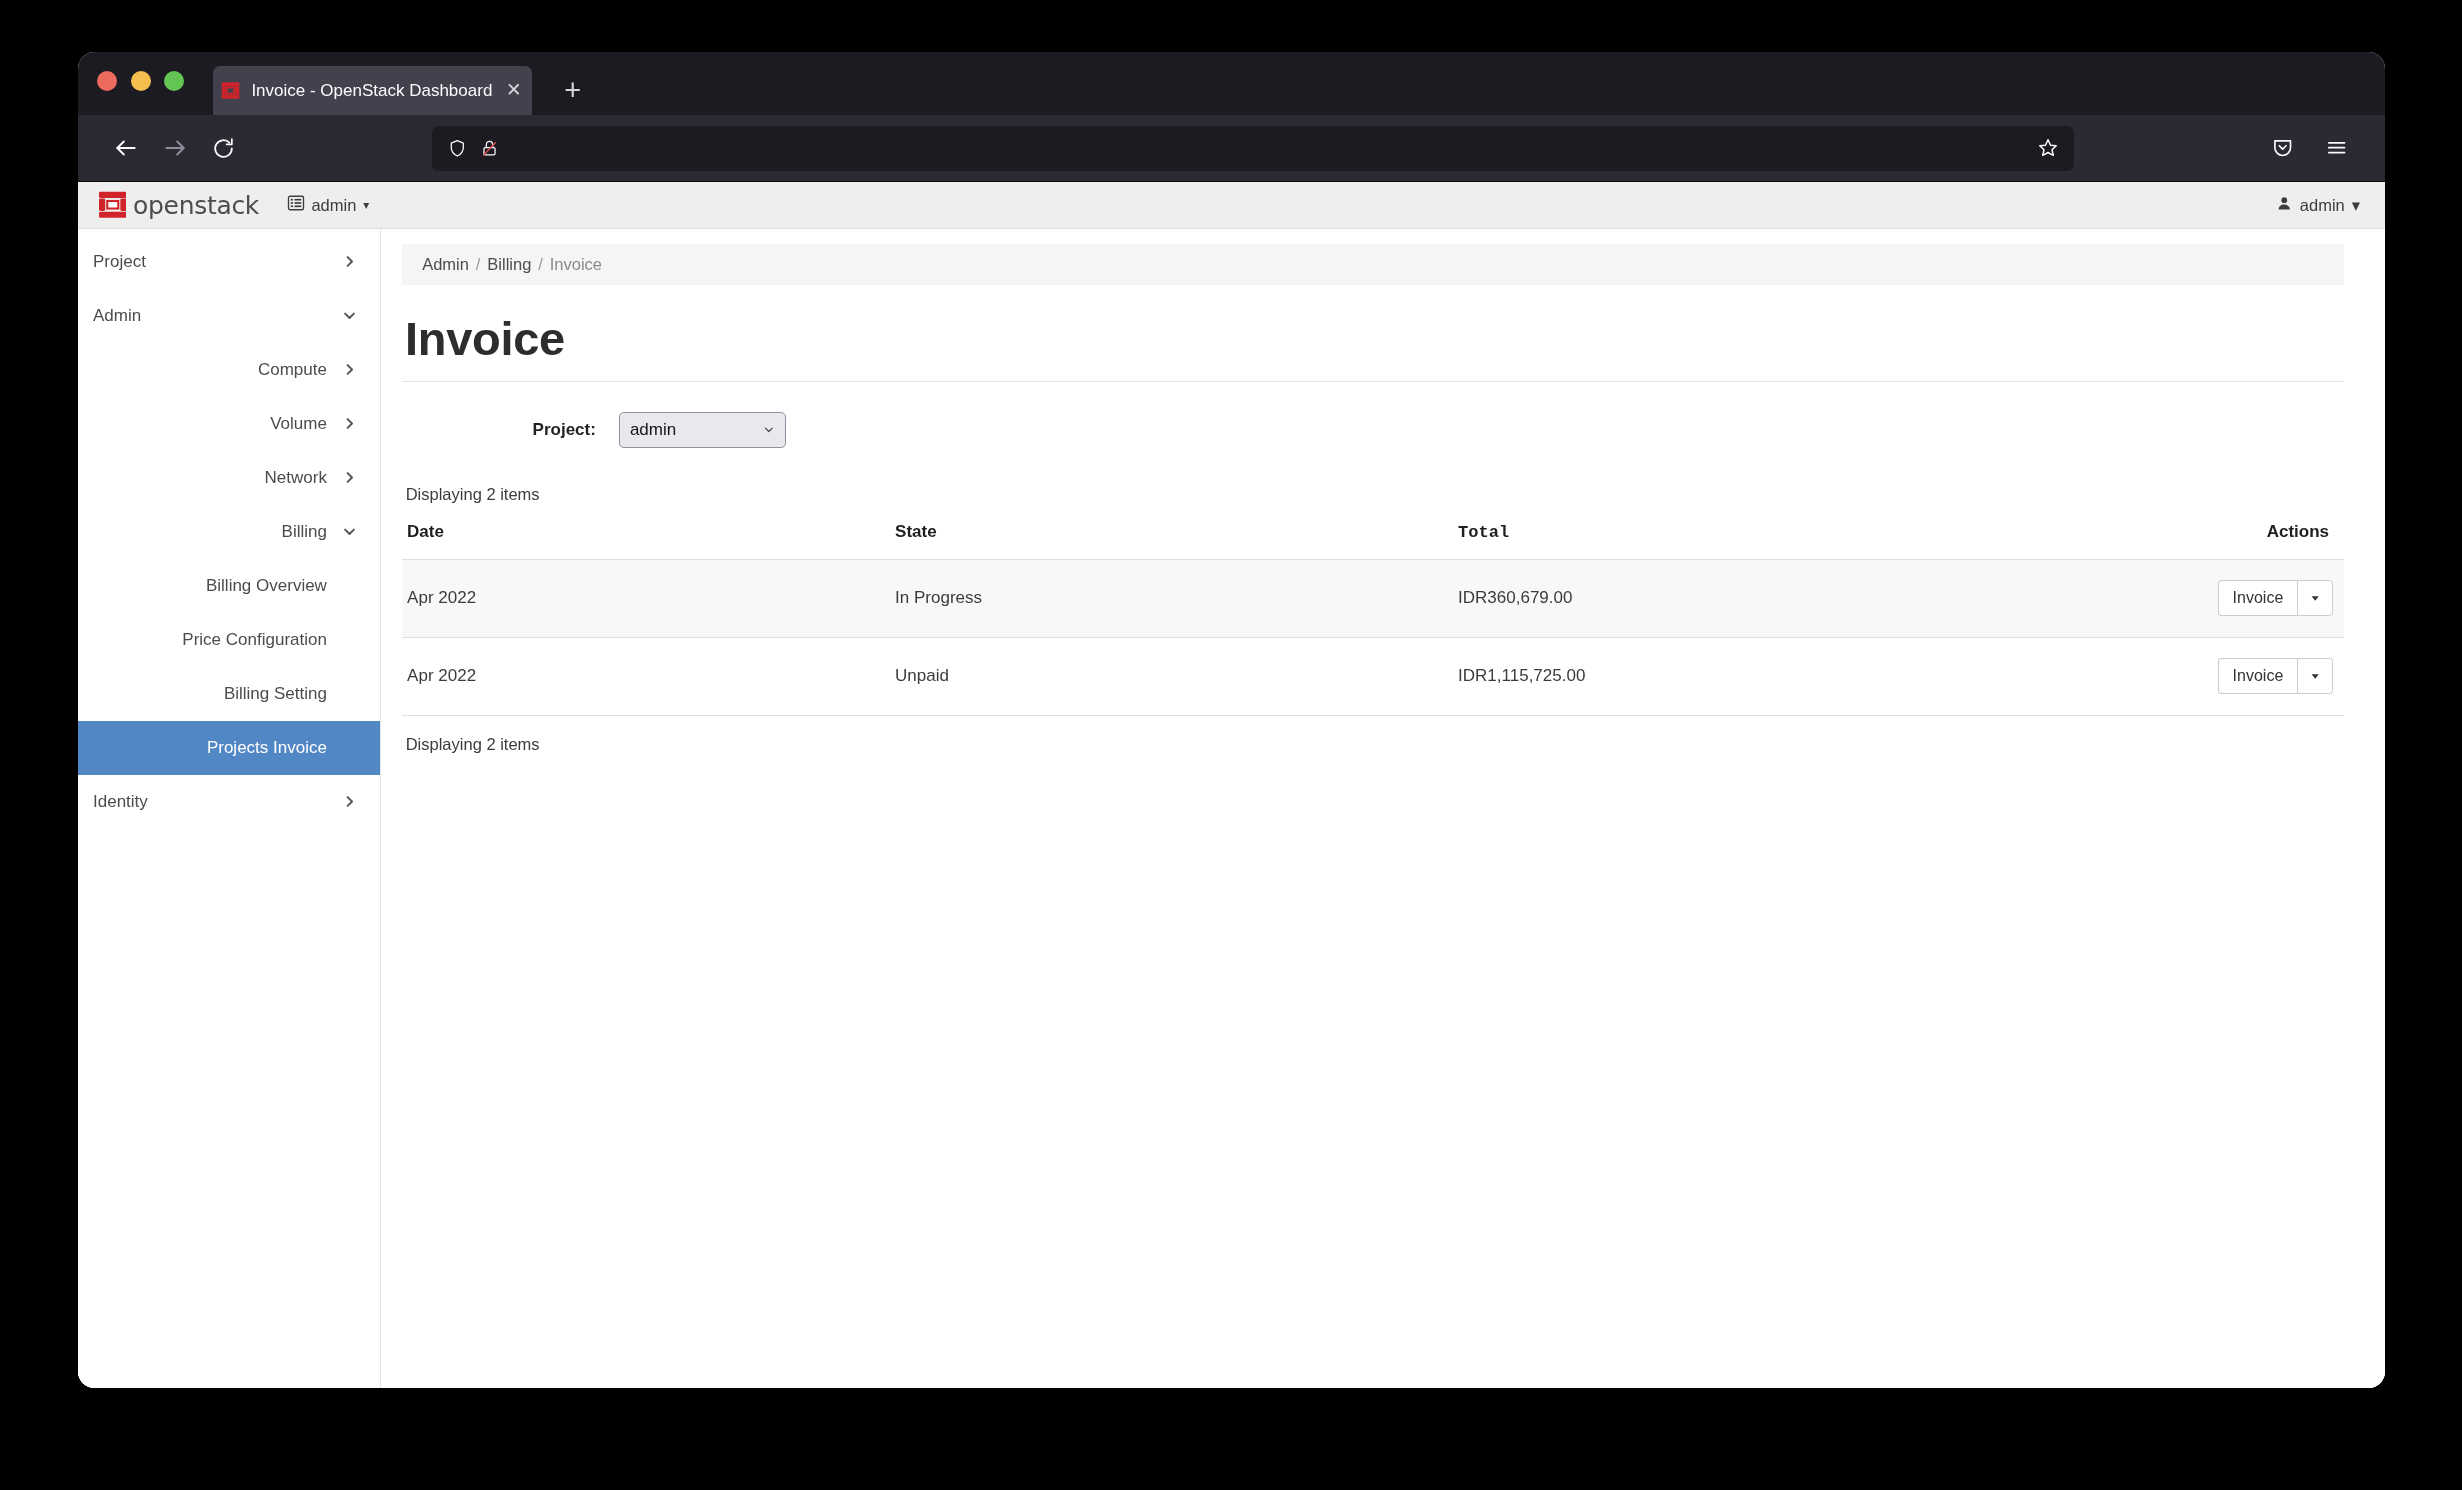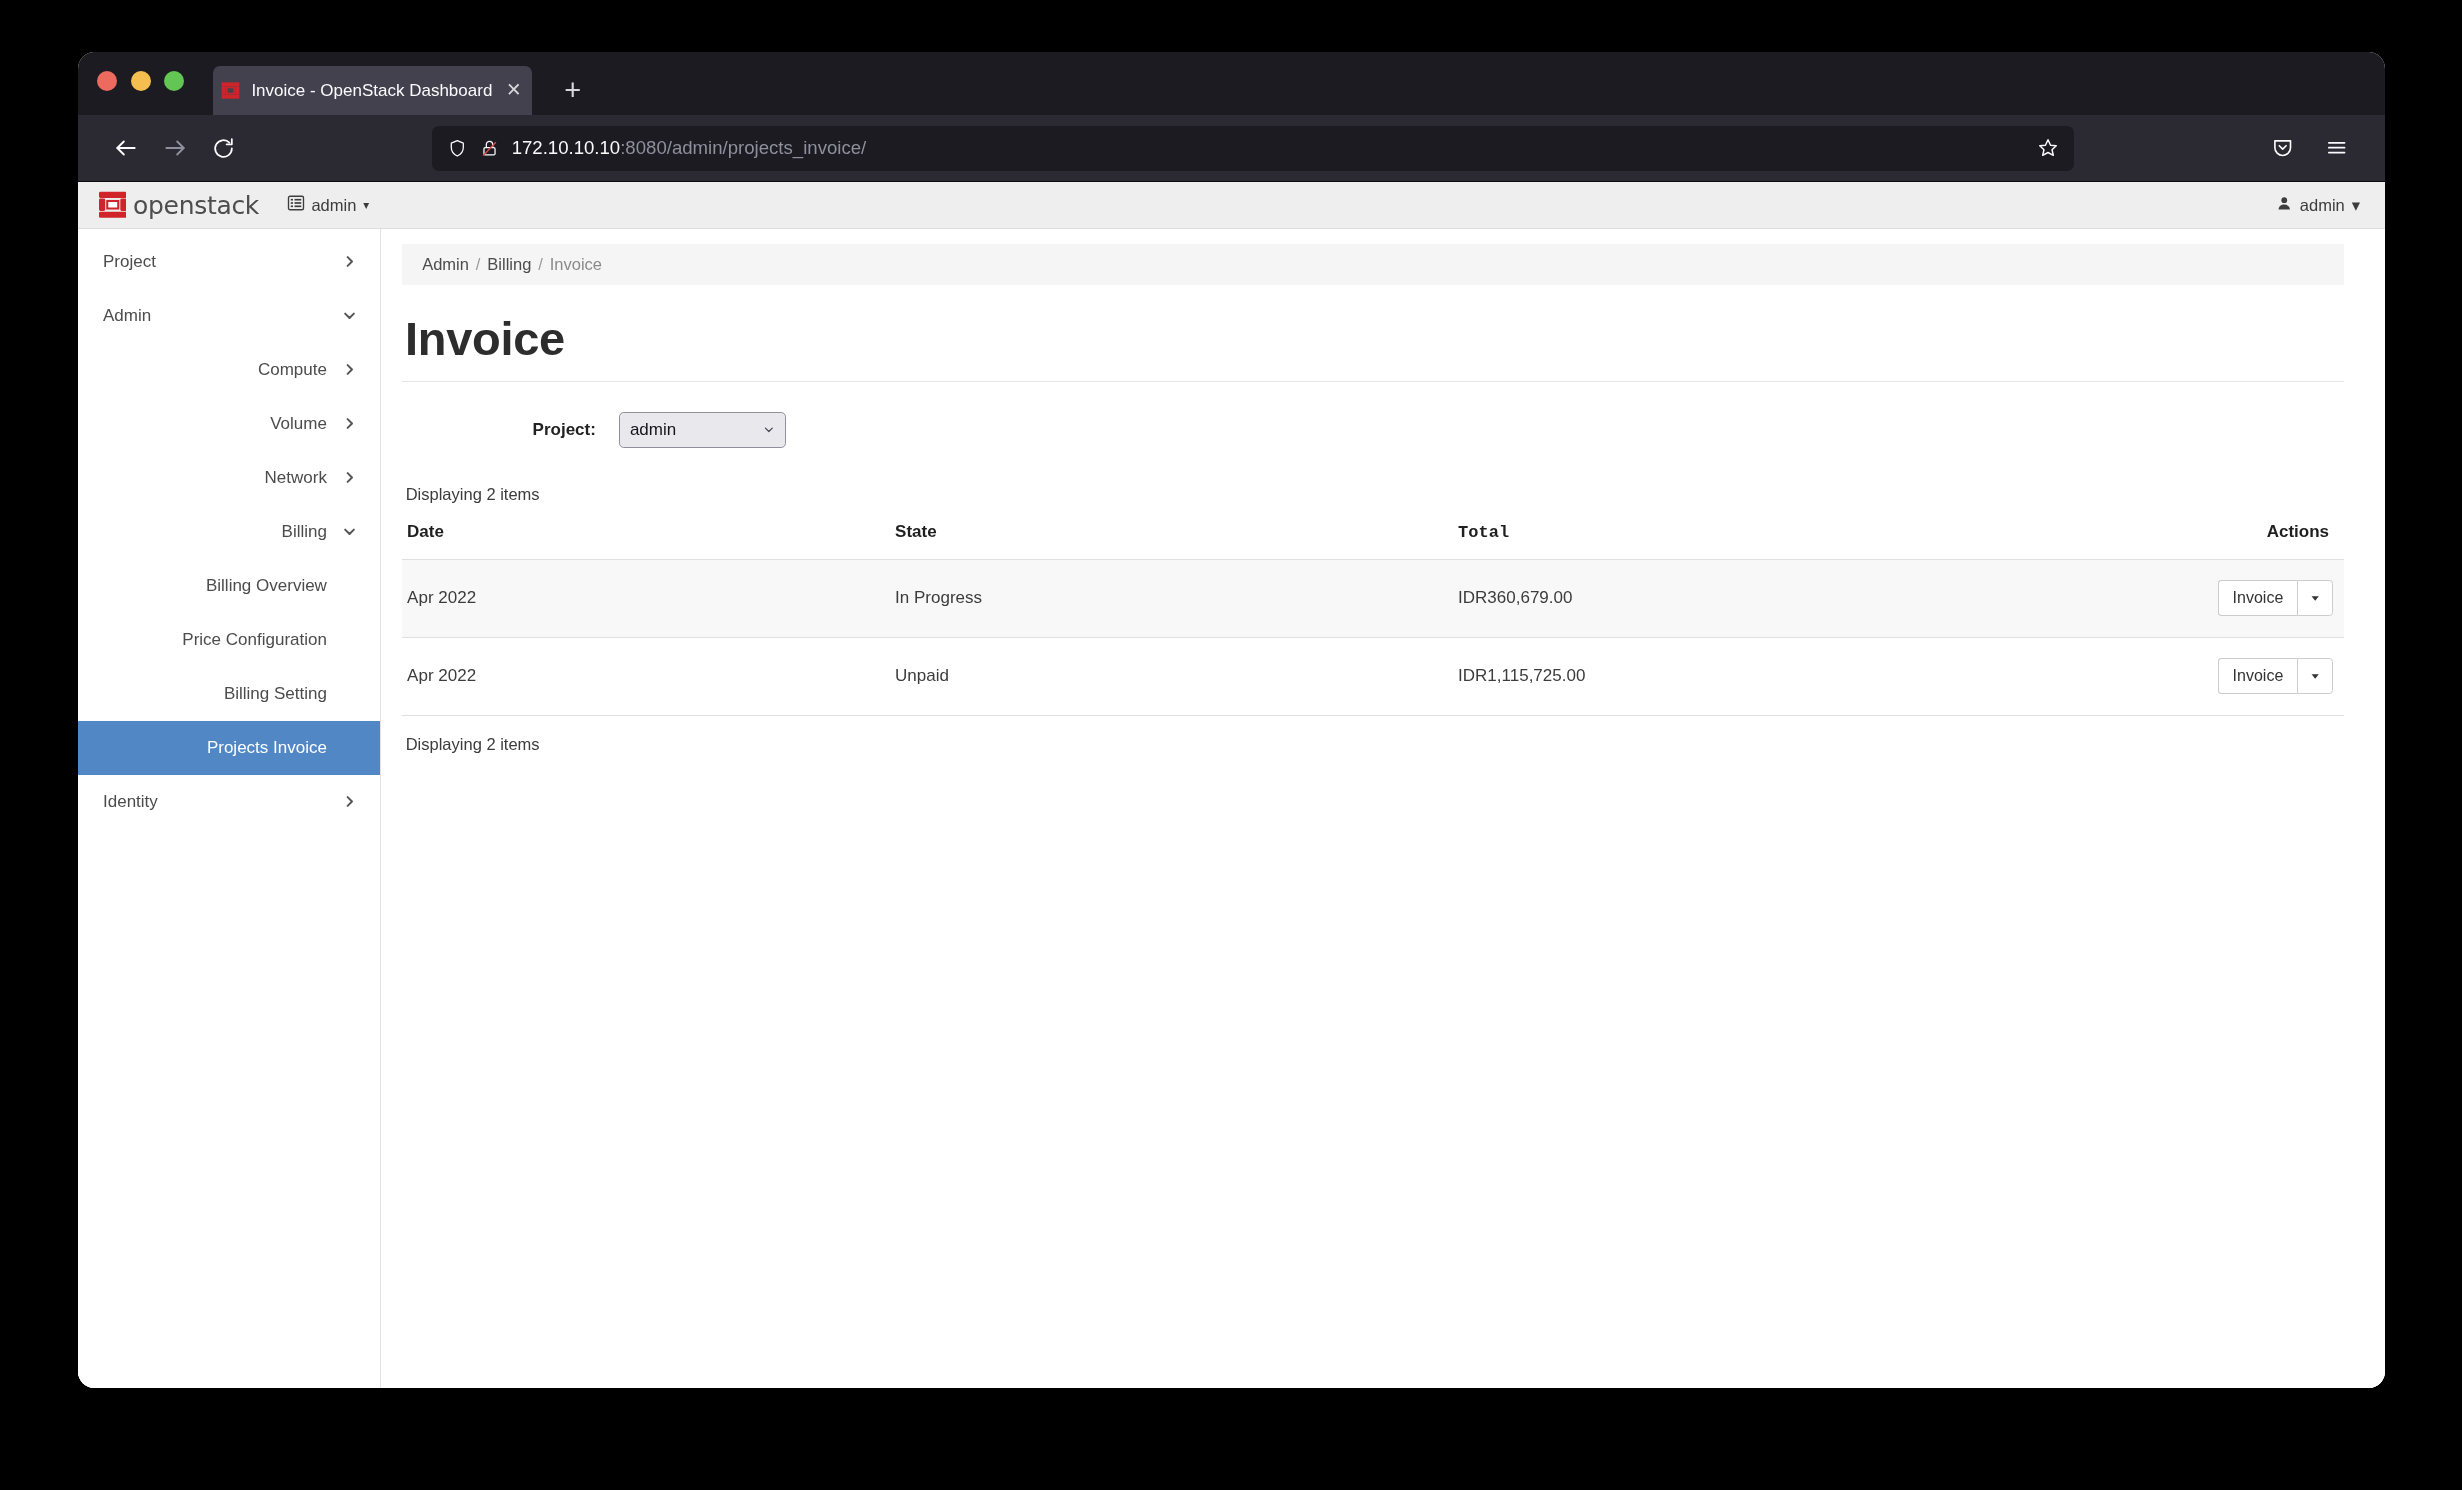--- a/index.html
+++ b/index.html
@@ -190,21 +190,21 @@
     height: 54px;
     display: flex;
     align-items: center;
     padding-right: 23px;
     font-size: 17px;
     color: #4c4c4c;
     position: relative;
   }
   .nav-item .label { flex: 1 1 auto; }
   .nav-item .chev { flex: 0 0 auto; font-size: 13.7px; color: #555; margin-left: 9.6px; display:flex; }
-  .lvl0 .label { padding-left: 25px; text-align: left; }
+  .lvl0 .label { padding-left: 15px; text-align: left; }
   .lvl1 .label { text-align: right; padding-right: 5.5px; }
   .lvl2 .label { text-align: right; padding-right: 5.5px; }
   .nav-item.active { background: #5287c6; }
   .nav-item.active .label { color: #ffffff; }
 
   
   .main {
     flex: 1 1 auto;
     padding: 0 41px 0 20.6px;
     overflow: hidden;
@@ -369,21 +369,20 @@
             <path d="M12 3l7 3v5c0 4.5-3 8-7 10-4-2-7-5.5-7-10V6z"></path>
           </svg>
         </span>
         <span class="url-icon">
           <svg width="19" height="19" viewBox="0 0 24 24" fill="none" stroke="#fbfbfe" stroke-width="1.6" stroke-linejoin="round">
             <rect x="5" y="11" width="14" height="9" rx="1.5"></rect>
             <path d="M8 11V7a4 4 0 0 1 8 0v4"></path>
             <line x1="4" y1="21" x2="20" y2="4" stroke="#e04b4b" stroke-width="1.8"></line>
           </svg>
         </span>
-        <span class="url-text"><span>172.10.10.10</span><span class="dim">:8080/admin/projects_invoice/</span></span>
         <span class="url-star">
           <svg width="22" height="22" viewBox="0 0 24 24" fill="none" stroke="#fbfbfe" stroke-width="1.6" stroke-linejoin="round">
             <polygon points="12,3 14.8,9 21,9.6 16.4,13.9 17.8,20 12,16.9 6.2,20 7.6,13.9 3,9.6 9.2,9"></polygon>
           </svg>
         </span>
       </div>
     </div>
 
     <div class="toolbar-right">
       <div class="nav-btn">

